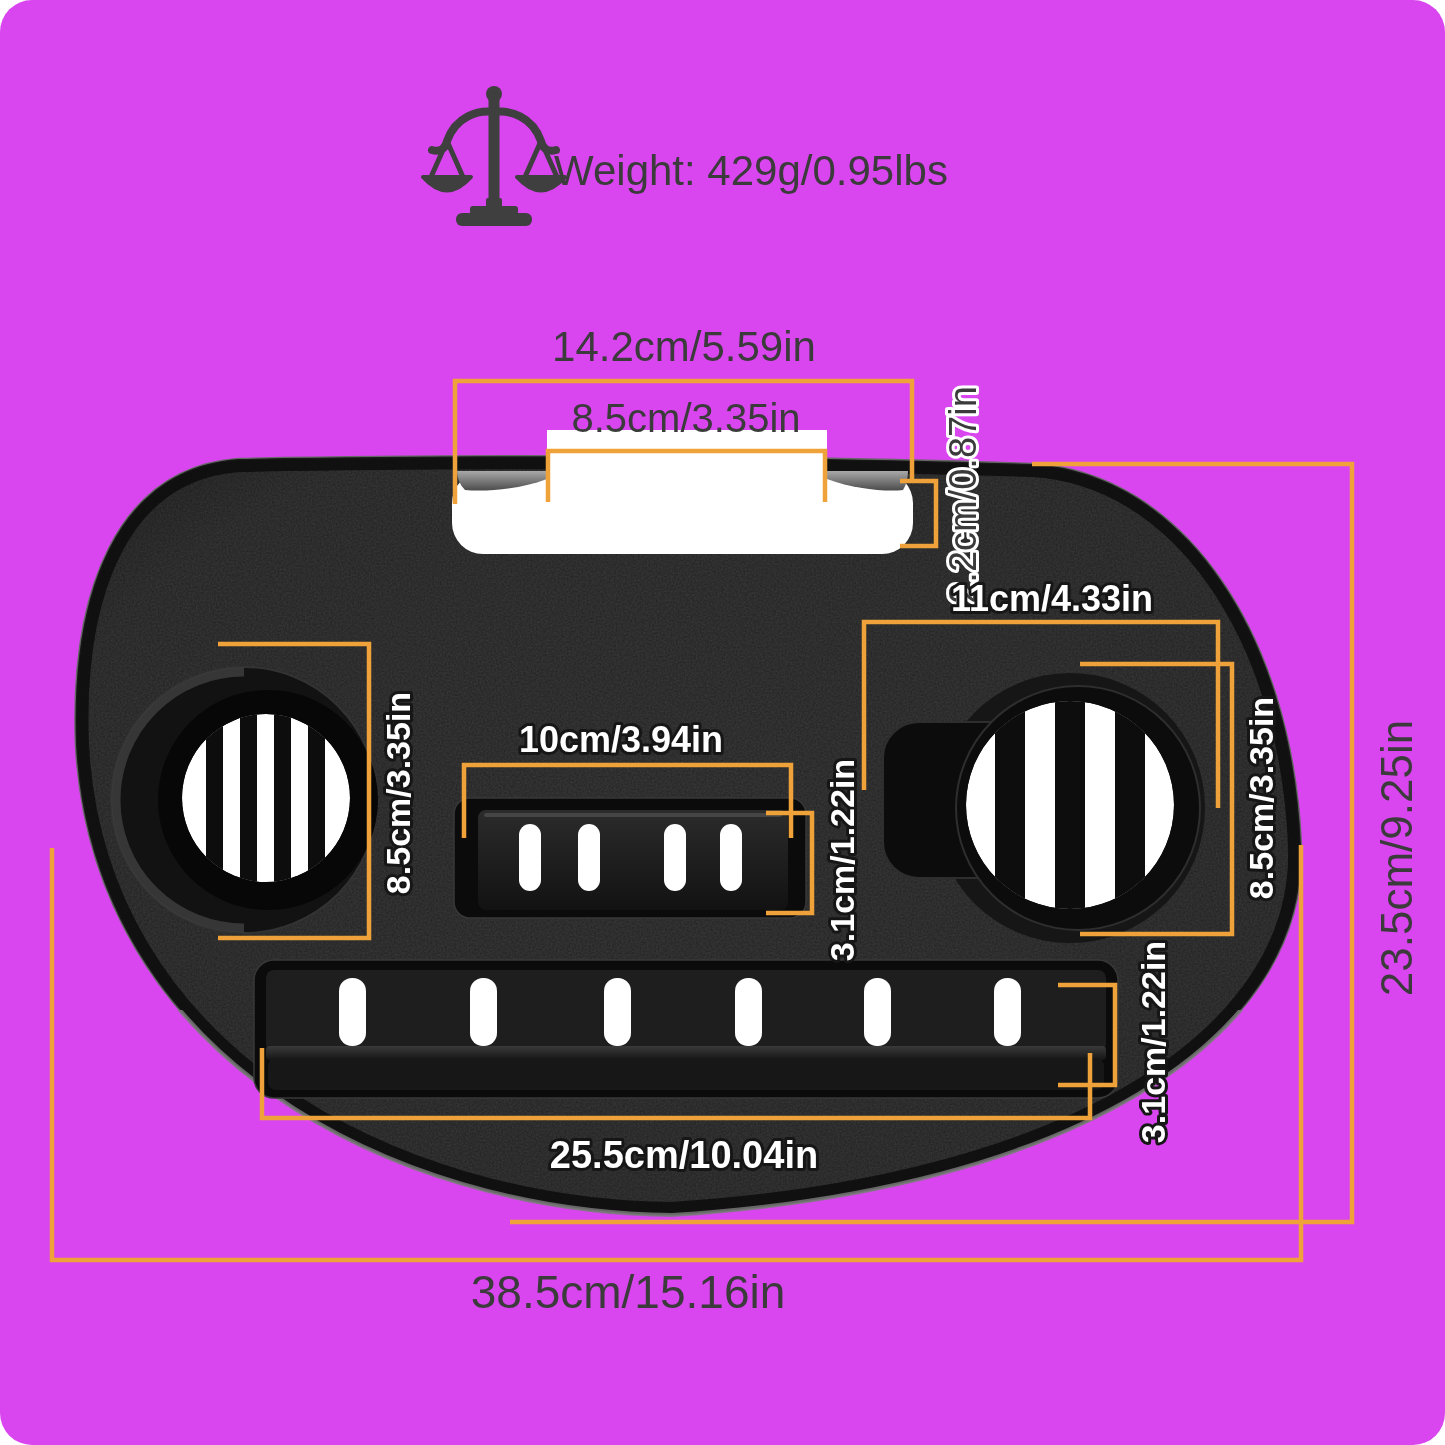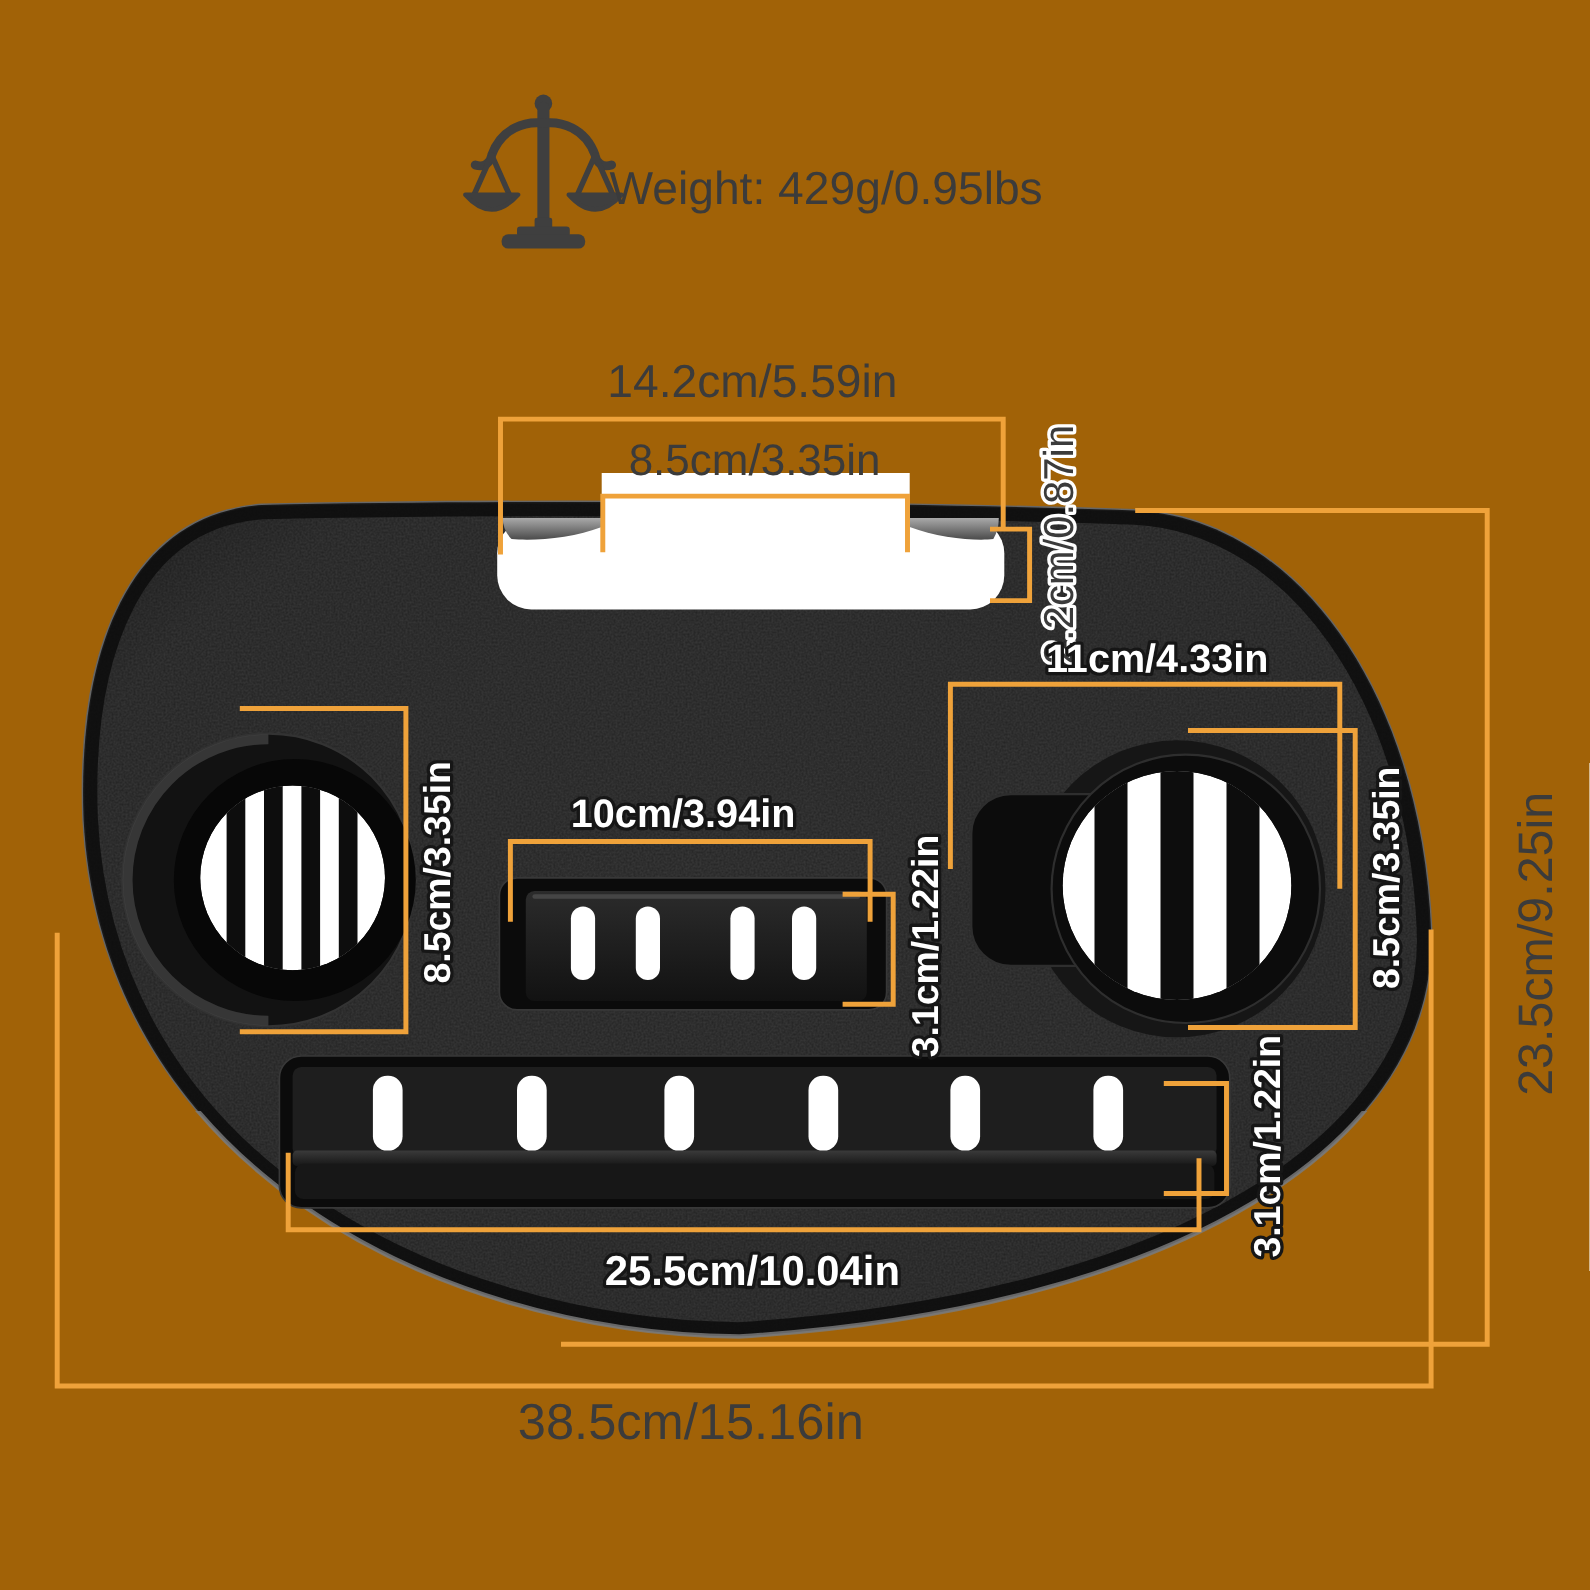--- a/index.html
+++ b/index.html
@@ -1,16 +1,16 @@
 <!DOCTYPE html>
 <html><head>
 <meta charset="utf-8">
 <style>
   html,body{margin:0;padding:0;background:#ffffff;}
-  .stage{width:1445px;height:1445px;position:relative;background:#a16207;overflow:hidden;}
+  .stage{width:1445px;height:1445px;position:relative;background:#d946ef;overflow:hidden;border-radius:32px;}
   svg{display:block;}
   text{text-anchor:middle;}
   .lbl-dark{font-family:"Liberation Sans",sans-serif;fill:#3b3b3b;font-weight:normal;}
   .lbl-light{font-family:"Liberation Sans",sans-serif;font-weight:bold;fill:#ffffff;
              stroke:#161616;stroke-width:6px;paint-order:stroke;stroke-linejoin:round;}
   .lbl-halo{font-family:"Liberation Sans",sans-serif;fill:#3b3b3b;stroke:#ffffff;
             stroke-width:6px;paint-order:stroke;stroke-linejoin:round;}
   .dimline{fill:none;stroke-width:4.5;}
 </style>
 </head>

